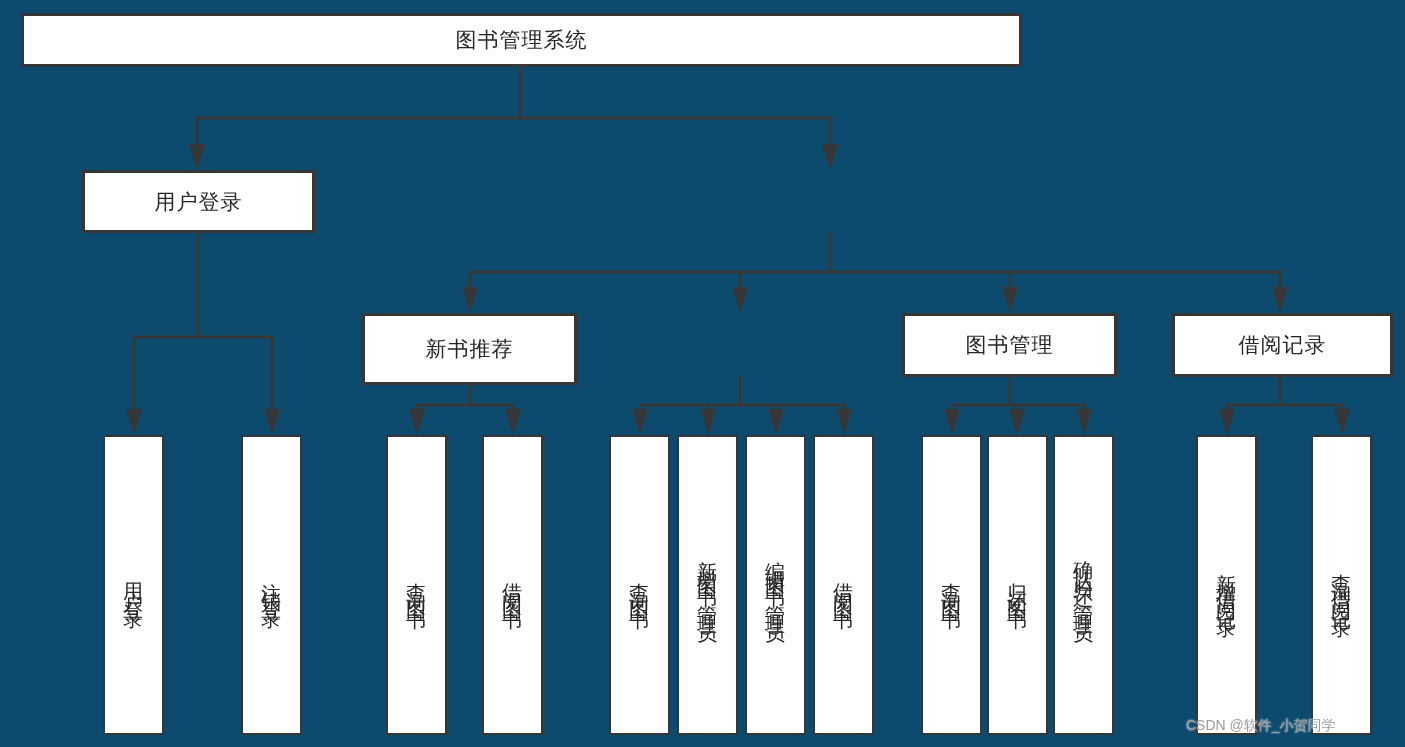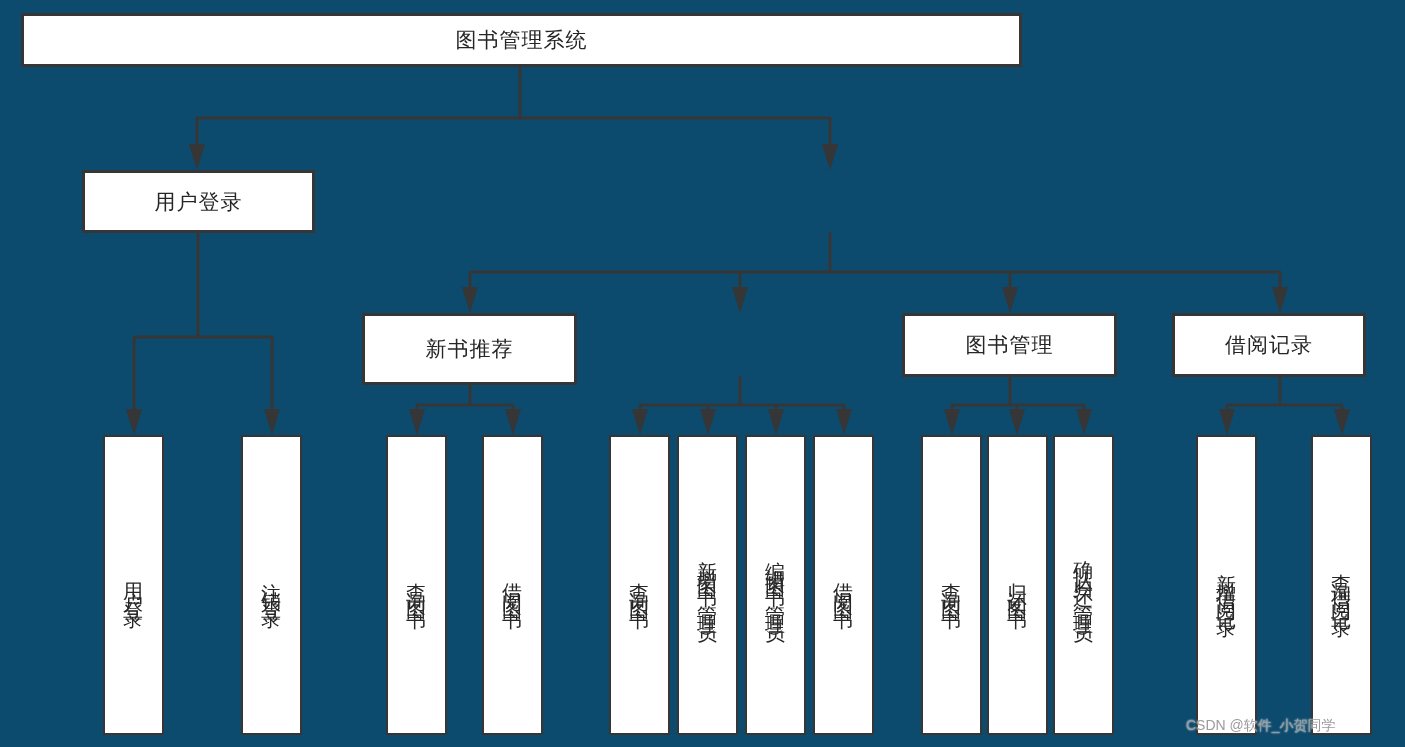--- a/index.html
+++ b/index.html
@@ -133,21 +133,21 @@
   <div class="node" style="left:82px;top:170px;width:233px;height:63px">
     <span class="lbl">用户登录</span>
   </div>
 
   <div class="node" style="left:362px;top:313px;width:215px;height:72px">
     <span class="lbl">新书推荐</span>
   </div>
   <div class="node" style="left:902px;top:313px;width:215px;height:64px">
     <span class="lbl">图书管理</span>
   </div>
-  <div class="node" style="left:1172px;top:313px;width:194px;height:64px">
+  <div class="node" style="left:1172px;top:313px;width:221px;height:64px">
     <span class="lbl">借阅记录</span>
   </div>
 
   <div class="node leaf" style="left:103px;top:435px;width:61px;height:300px">
     <span class="lbl">用户登录</span>
   </div>
   <div class="node leaf" style="left:241px;top:435px;width:61px;height:300px">
     <span class="lbl">注销登录</span>
   </div>
 

